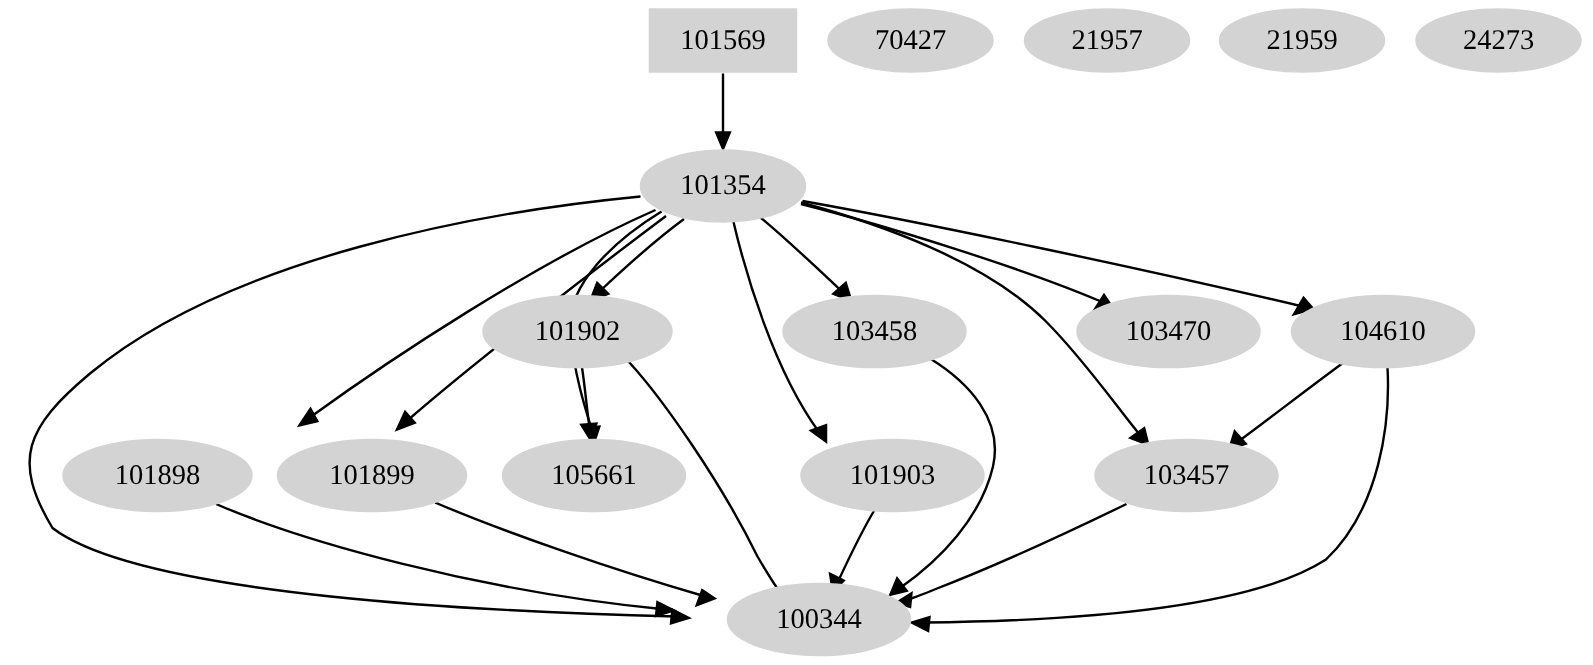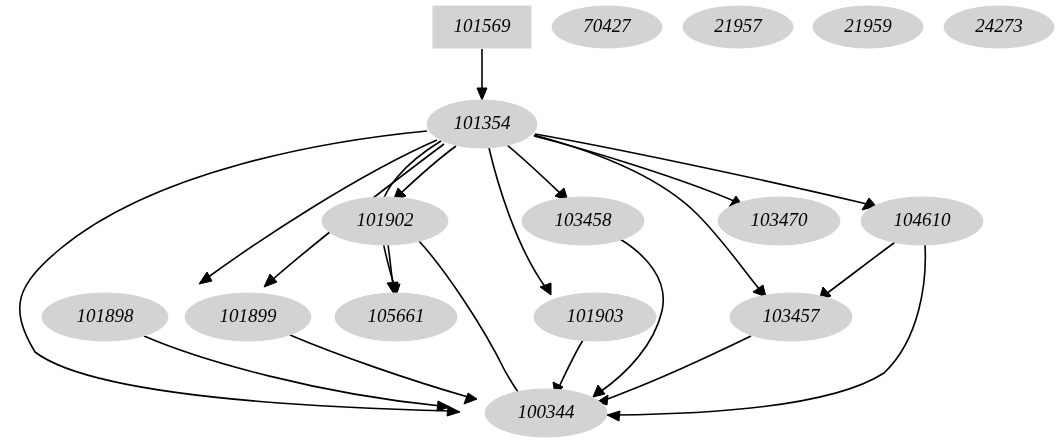--- a/index.html
+++ b/index.html
@@ -2,21 +2,20 @@
 <html><head>
 <meta charset="utf-8">
 <style>
   html,body{margin:0;padding:0;background:#ffffff;}
   #canvas{
     position:relative;
     width:1062px;height:443px;
     background:#ffffff;
     font-family:"Liberation Serif","DejaVu Serif",serif;
     overflow:hidden;
-    font-style:italic;
   }
   svg#graph{position:absolute;left:0;top:0;width:1062px;height:443px;}
   .node-ellipse,.node-box{fill:#d3d3d3;stroke:#d3d3d3;stroke-width:1;}
   .node-label{
     font-family:"Liberation Serif","DejaVu Serif",serif;
     font-size:19px;
     fill:#000000;
     text-anchor:middle;
     dominant-baseline:middle;
     pointer-events:none;

